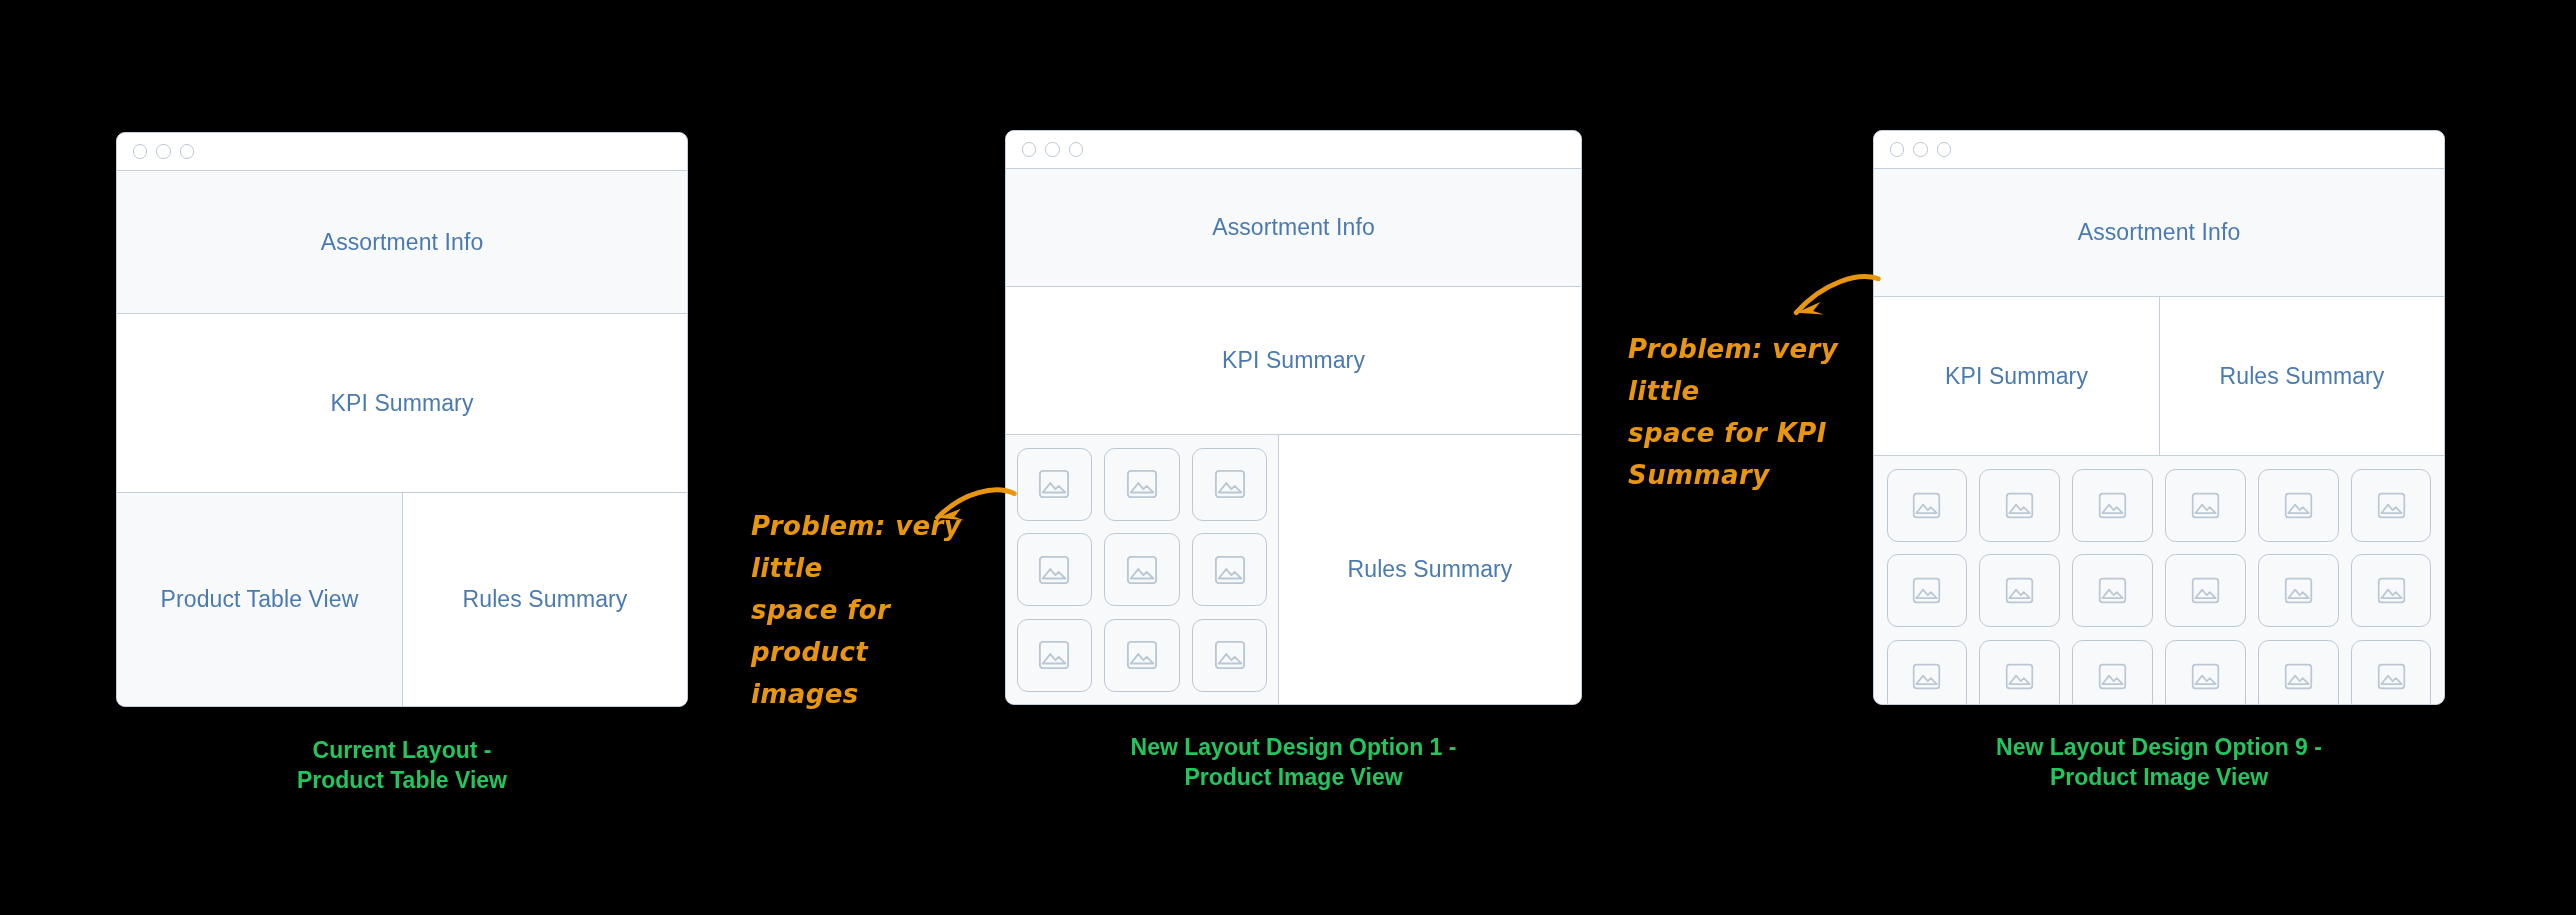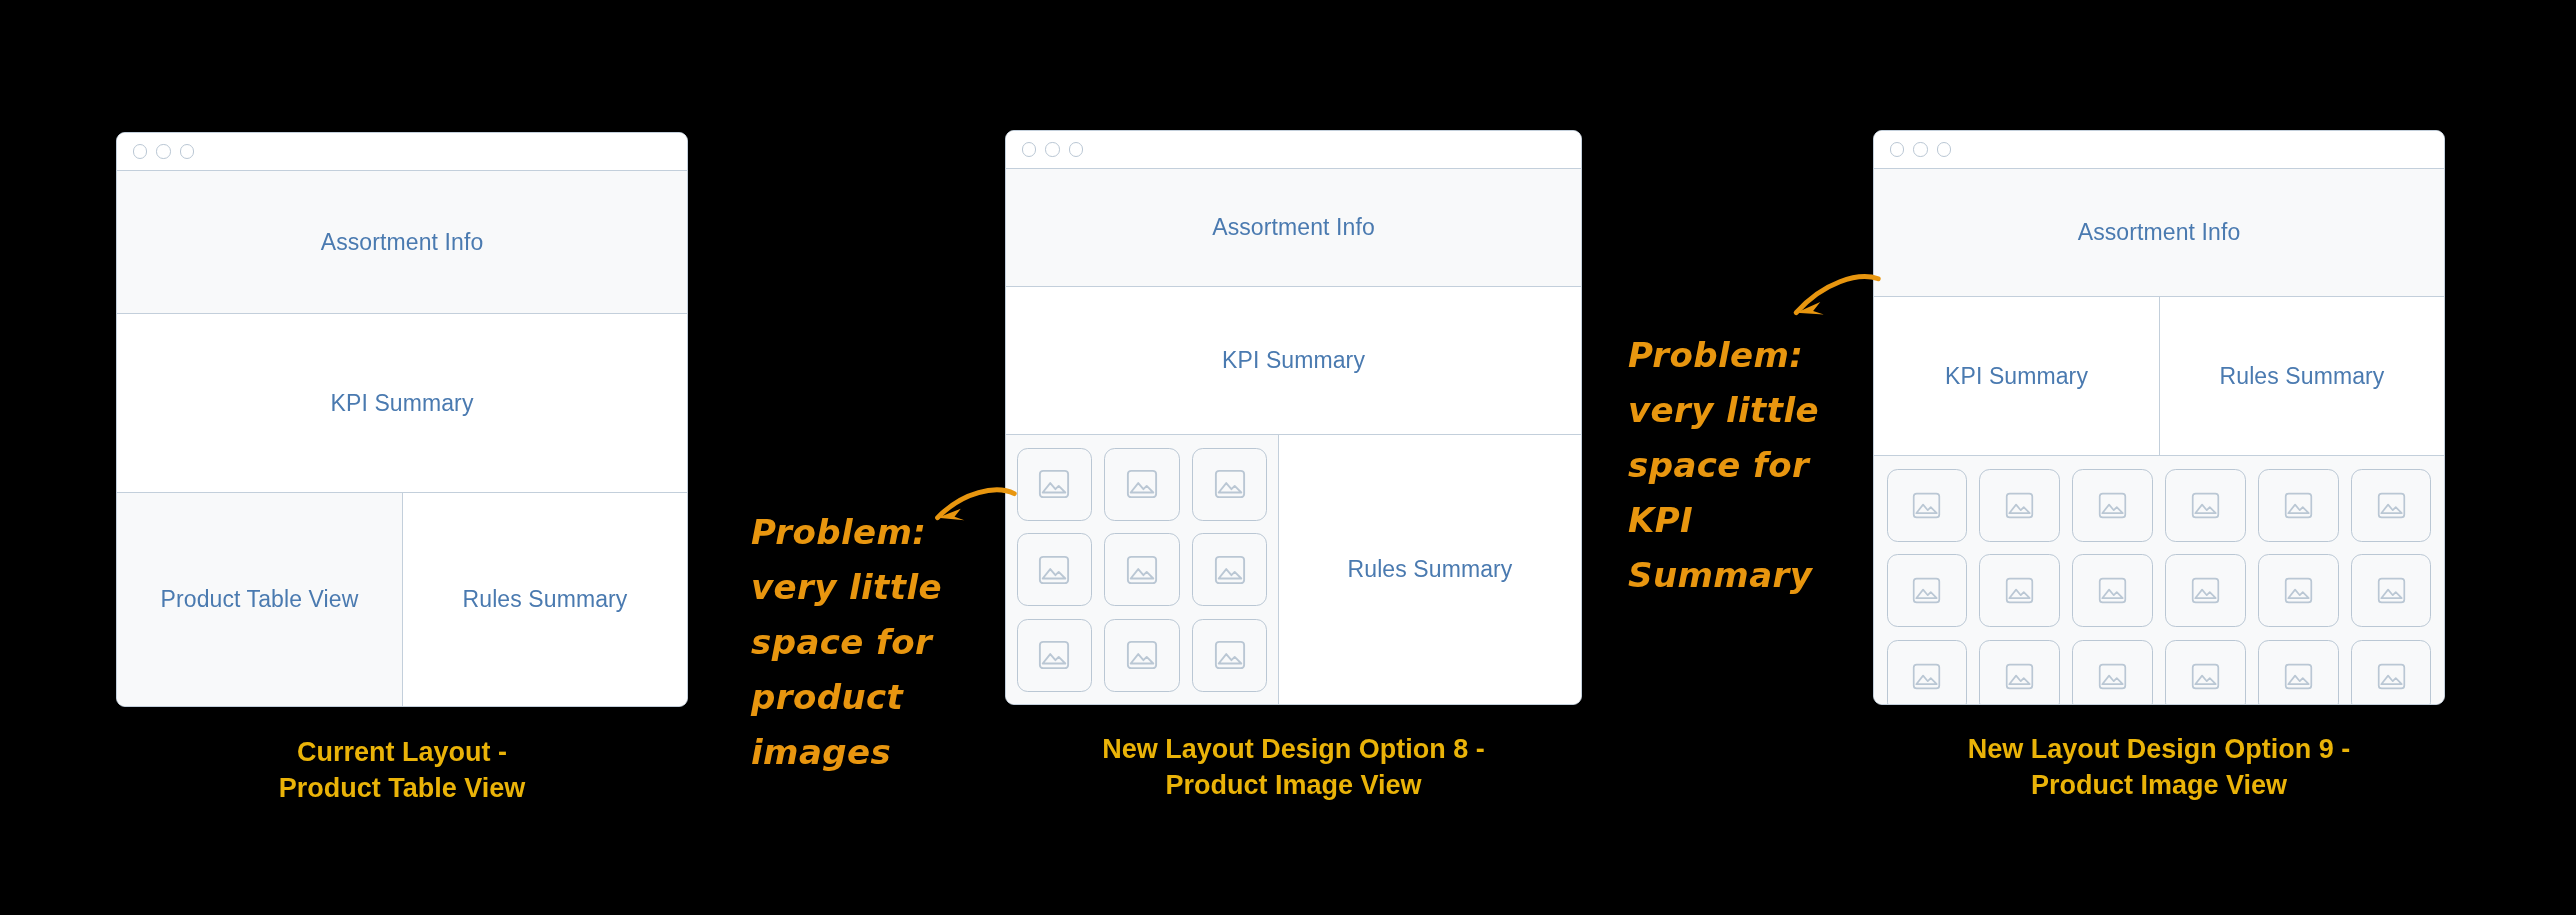--- a/index.html
+++ b/index.html
@@ -83,36 +83,36 @@
     display: flex;
     align-items: center;
     justify-content: center;
     background: transparent;
   }
   .prod-card svg { display: block; }
 
   
   .caption {
     position: absolute;
-    color: #eab308;
-    font-size: 27px;
+    color: #22c55e;
+    font-size: 23px;
     font-weight: bold;
     line-height: 1.32;
     text-align: center;
     white-space: pre-line;
   }
 
   
   .annot {
     position: absolute;
     color: #e8960f;
     font-family: "DejaVu Sans", sans-serif;
     font-style: italic;
     font-weight: bold;
-    font-size: 34px;
+    font-size: 26px;
     line-height: 1.62;
     white-space: pre-line;
     letter-spacing: 0.4px;
   }
   .arrow { position: absolute; overflow: visible; }
 </style>
 </head>
 <body>
 
 <div class="canvas">
@@ -208,21 +208,21 @@
               <rect x="2" y="3" width="30" height="28" rx="3.5" fill="none" stroke="#bac7d4" stroke-width="2"></rect>
               <path d="M5 26 L13 16 L18.5 22.5 L22 19 L29 26 Z" fill="none" stroke="#bac7d4" stroke-width="2" stroke-linejoin="round"></path>
             </svg>
           </div>
         </div>
       <div class="region bg-white" style="flex:1 1 auto;">
         <span class="region-label">Rules Summary</span>
       </div>
     </div>
   </div>
-  <div class="caption" style="left:1005px; top:732px; width:577px;">New Layout Design Option 8 -
+  <div class="caption" style="left:1005px; top:732px; width:577px;">New Layout Design Option 1 -
 Product Image View</div>
 
   <div class="mock-window" style="left:1873px; top:130px; width:572px; height:575px;">
     <div class="titlebar">
       <span class="dot"></span>
       <span class="dot"></span>
       <span class="dot"></span>
     </div>
     <div class="region bg-tint bd-b" style="height:140px;">
       <span class="region-label">Assortment Info</span>

